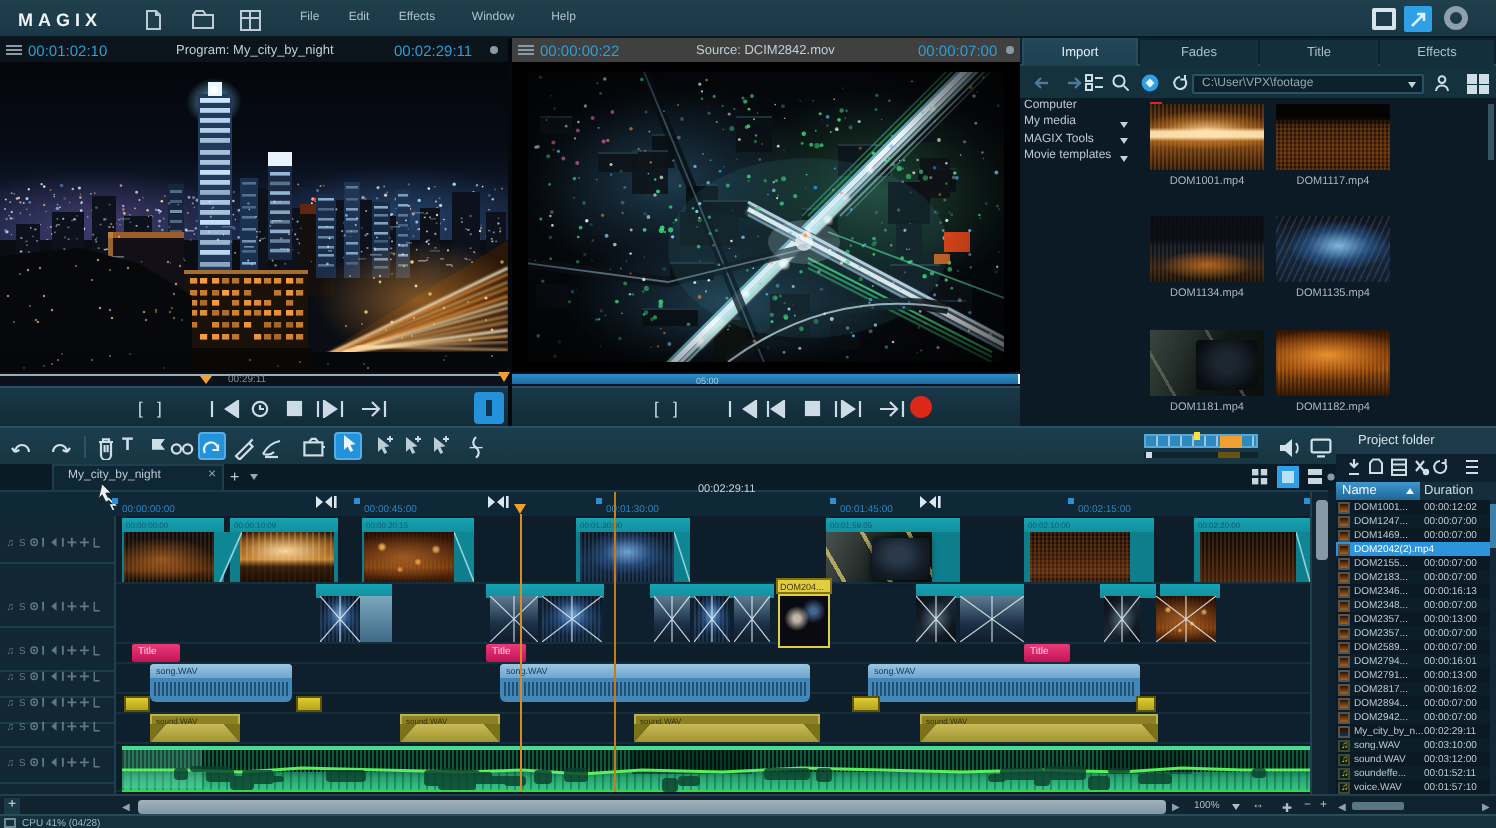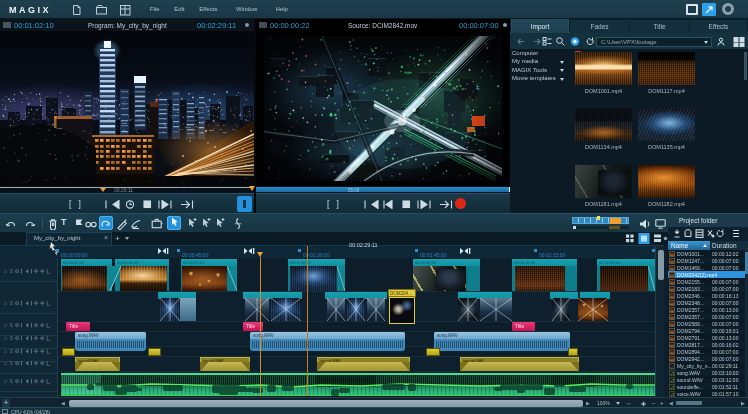--- a/index.html
+++ b/index.html
@@ -954,21 +954,21 @@
    <path d="M59,0.5 l6,4 l-6,4 z" fill="#ccdbe4"></path>
           <path d="M56,0.5 v8 M68,0.5 v8"></path>
    <path d="M78,4.5 h8 M83,1 l3.5,3.5 l-3.5,3.5 M89.5,0.5 v8" fill="none"></path>
   </g>
       </svg>
  <div class="abs" style="left:237px;top:2px;width:15px;height:16px;background:#2492da;border-radius:2px;"></div>
  <div class="abs" style="left:243px;top:6px;width:3px;height:8px;background:#0d3550;"></div>
 </div>
 
 <div class="abs" style="left:254px;top:19px;width:2px;height:194px;background:#05090e;"></div>
-<div class="abs" style="left:256px;top:19px;width:254px;height:12px;background:#000000;">
+<div class="abs" style="left:256px;top:19px;width:254px;height:12px;background:#404040;">
  <svg class="abs" style="left:3px;top:3px;" width="8" height="6">
         <path d="M0,1 h8 M0,3 h8 M0,5 h8" stroke="#879aa6" stroke-width="1"></path>
       </svg>
  <div class="abs blue" style="left:14px;top:2px;font-size:7.5px;">00:00:00:22</div>
  <div class="abs" style="left:92px;top:3px;font-size:6.5px;color:#c0ced6;">Source: DCIM2842.mov</div>
  <div class="abs blue" style="left:203px;top:2px;font-size:7.5px;">00:00:07:00</div>
  <div class="abs" style="left:247px;top:4px;width:4px;height:4px;background:#879aa6;border-radius:50%;"></div>
 </div>
 <div class="abs" style="left:256px;top:31px;width:254px;height:155px;background:#000;overflow:hidden;">
  <div class="abs" style="left:8px;top:5px;width:238px;height:145px;overflow:hidden;background:#03060a;">

